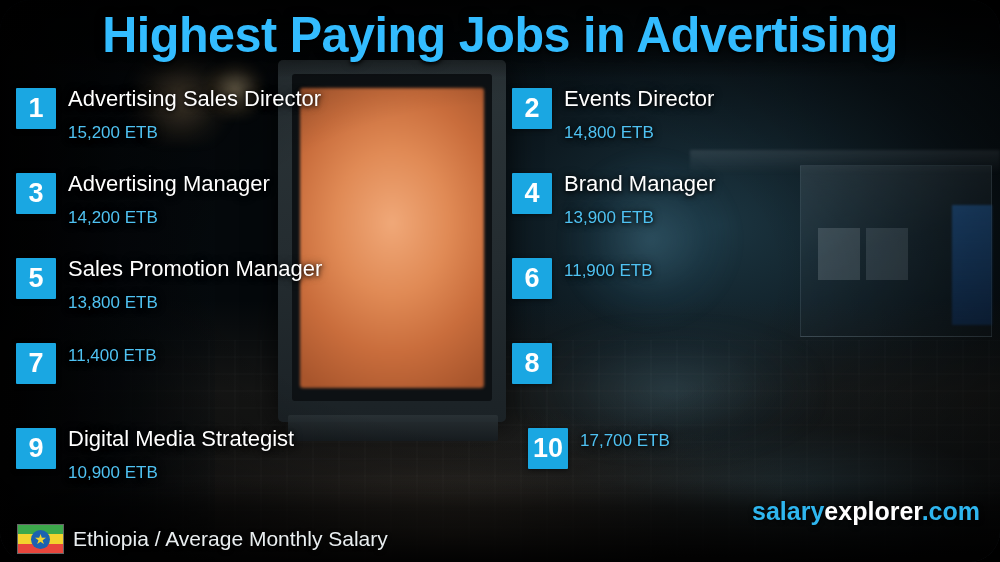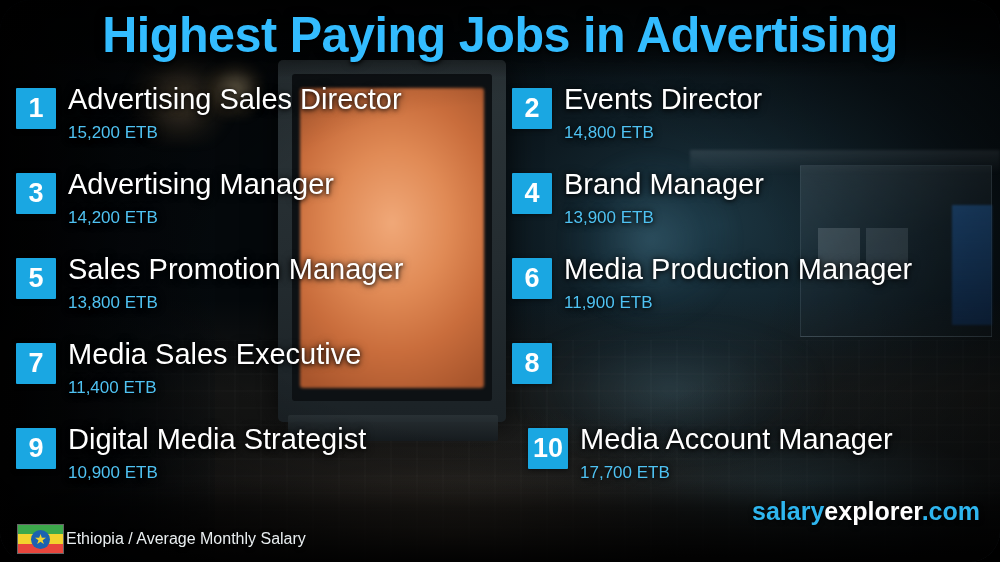--- a/index.html
+++ b/index.html
@@ -216,21 +216,21 @@
     font-family: "Liberation Sans", sans-serif;
   }
 
   .job-text {
     margin-left: 12px;
     margin-top: -5px;
   }
 
   .job-title {
     color: #ffffff;
-    font-size: 29px;
+    font-size: 22px;
     font-weight: 400;
     line-height: 32px;
     white-space: nowrap;
     text-shadow: 0 1px 4px rgba(0,0,0,0.9), 0 0 9px rgba(0,0,0,0.7);
   }
 
   .job-salary {
     color: #4fc2f2;
     font-size: 17px;
     font-weight: 400;
@@ -273,23 +273,23 @@
     align-items: center;
     justify-content: center;
   }
   .flag-star {
     color: #f2d32e;
     font-size: 14px;
     line-height: 14px;
   }
 
   .footer-caption {
-    margin-left: 2px;
+    margin-left: 9px;
     color: #e9eef0;
-    font-size: 16px;
+    font-size: 21px;
     line-height: 30px;
     white-space: nowrap;
     text-shadow: 0 1px 4px rgba(0,0,0,0.95);
   }
 
   .brand {
     position: absolute;
     right: 20px; top: 497px;
     font-size: 25px;
     font-weight: 700;
@@ -375,49 +375,46 @@
         <div class="badge">5</div>
         <div class="job-text">
           <div class="job-title">Sales Promotion Manager</div>
           <div class="job-salary">13,800 ETB</div>
         </div>
       </div>
 
       <div class="job-row" style="left:512px; top:170px;">
         <div class="badge">6</div>
         <div class="job-text">
-          <div class="job-title">Media Production Manager</div>
           <div class="job-salary">11,900 ETB</div>
         </div>
       </div>
 
       <div class="job-row" style="left:16px; top:255px;">
         <div class="badge">7</div>
         <div class="job-text">
-          <div class="job-title">Media Sales Executive</div>
           <div class="job-salary">11,400 ETB</div>
         </div>
       </div>
 
       <div class="job-row" style="left:512px; top:255px;">
         <div class="badge">8</div>
       </div>
 
       <div class="job-row" style="left:16px; top:340px;">
         <div class="badge">9</div>
         <div class="job-text">
           <div class="job-title">Digital Media Strategist</div>
           <div class="job-salary">10,900 ETB</div>
         </div>
       </div>
 
       <div class="job-row" style="left:528px; top:340px;">
         <div class="badge">10</div>
         <div class="job-text">
-          <div class="job-title">Media Account Manager</div>
           <div class="job-salary">17,700 ETB</div>
         </div>
       </div>
 
     </div>
 
     <div class="footer-left">
       <div class="flag">
         <div class="flag-stripe flag-green"></div>
         <div class="flag-stripe flag-yellow"></div>

